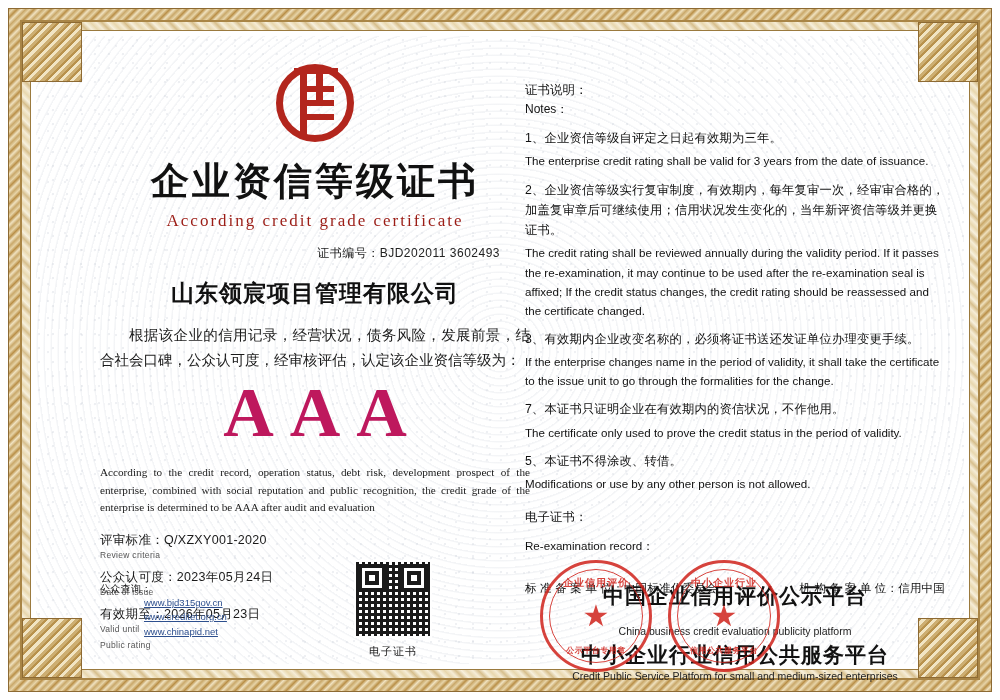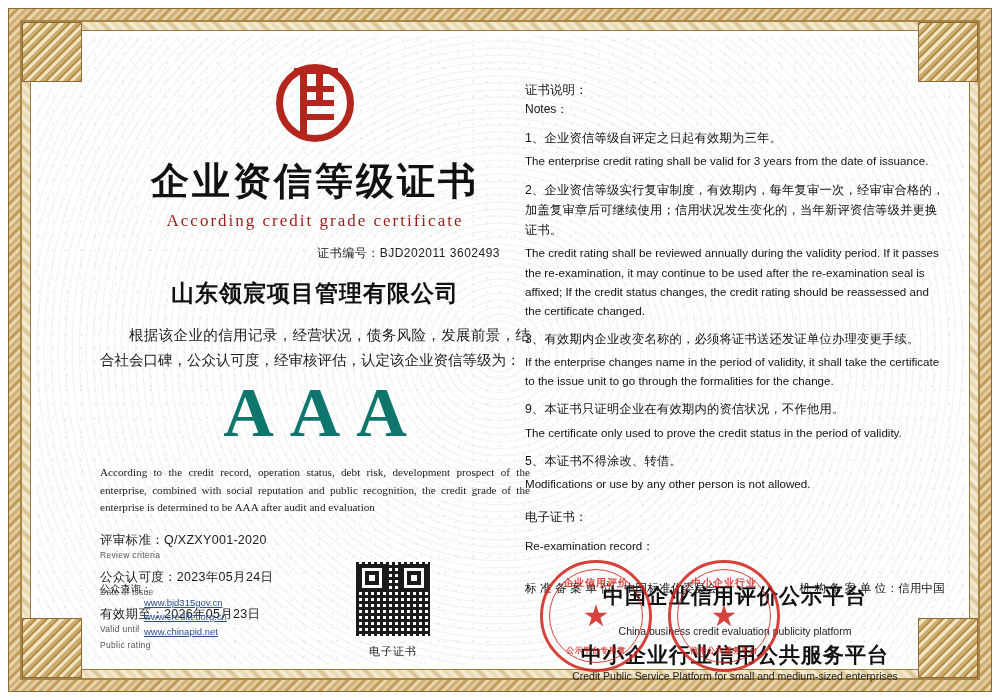--- a/index.html
+++ b/index.html
@@ -182,21 +182,21 @@
     margin-top: 14px;
     text-align: justify;
     text-indent: 2em;
   }
   .grade {
     text-align: center;
     font-family: "Liberation Serif", serif;
     font-weight: bold;
     font-size: 70px;
     letter-spacing: 16px;
-    color: #0f766e;
+    color: #be185d;
     margin-top: 6px;
     line-height: 1;
     text-indent: 16px;
   }
   .statement-en {
     font-family: "Liberation Serif", serif;
     font-size: 11.2px;
     line-height: 1.55;
     color: #1a1a1a;
     margin-top: 16px;
@@ -478,21 +478,21 @@
       </div>
       <div class="note-item">
         <div class="note-cn">2、企业资信等级实行复审制度，有效期内，每年复审一次，经审审合格的，加盖复审章后可继续使用；信用状况发生变化的，当年新评资信等级并更换证书。</div>
         <div class="note-en">The credit rating shall be reviewed annually during the validity period. If it passes the re-examination, it may continue to be used after the re-examination seal is affixed; If the credit status changes, the credit rating should be reassessed and the certificate changed.</div>
       </div>
       <div class="note-item">
         <div class="note-cn">3、有效期内企业改变名称的，必须将证书送还发证单位办理变更手续。</div>
         <div class="note-en">If the enterprise changes name in the period of validity, it shall take the certificate to the issue unit to go through the formalities for the change.</div>
       </div>
       <div class="note-item">
-        <div class="note-cn">9、本证书只证明企业在有效期内的资信状况，不作他用。</div>
+        <div class="note-cn">7、本证书只证明企业在有效期内的资信状况，不作他用。</div>
         <div class="note-en">The certificate only used to prove the credit status in the period of validity.</div>
       </div>
       <div class="note-item">
         <div class="note-cn">5、本证书不得涂改、转借。</div>
         <div class="note-en">Modifications or use by any other person is not allowed.</div>
       </div>
 
       <div class="reexam">
         <div class="note-cn">电子证书：</div>
         <div class="note-en">Re-examination record：</div>

